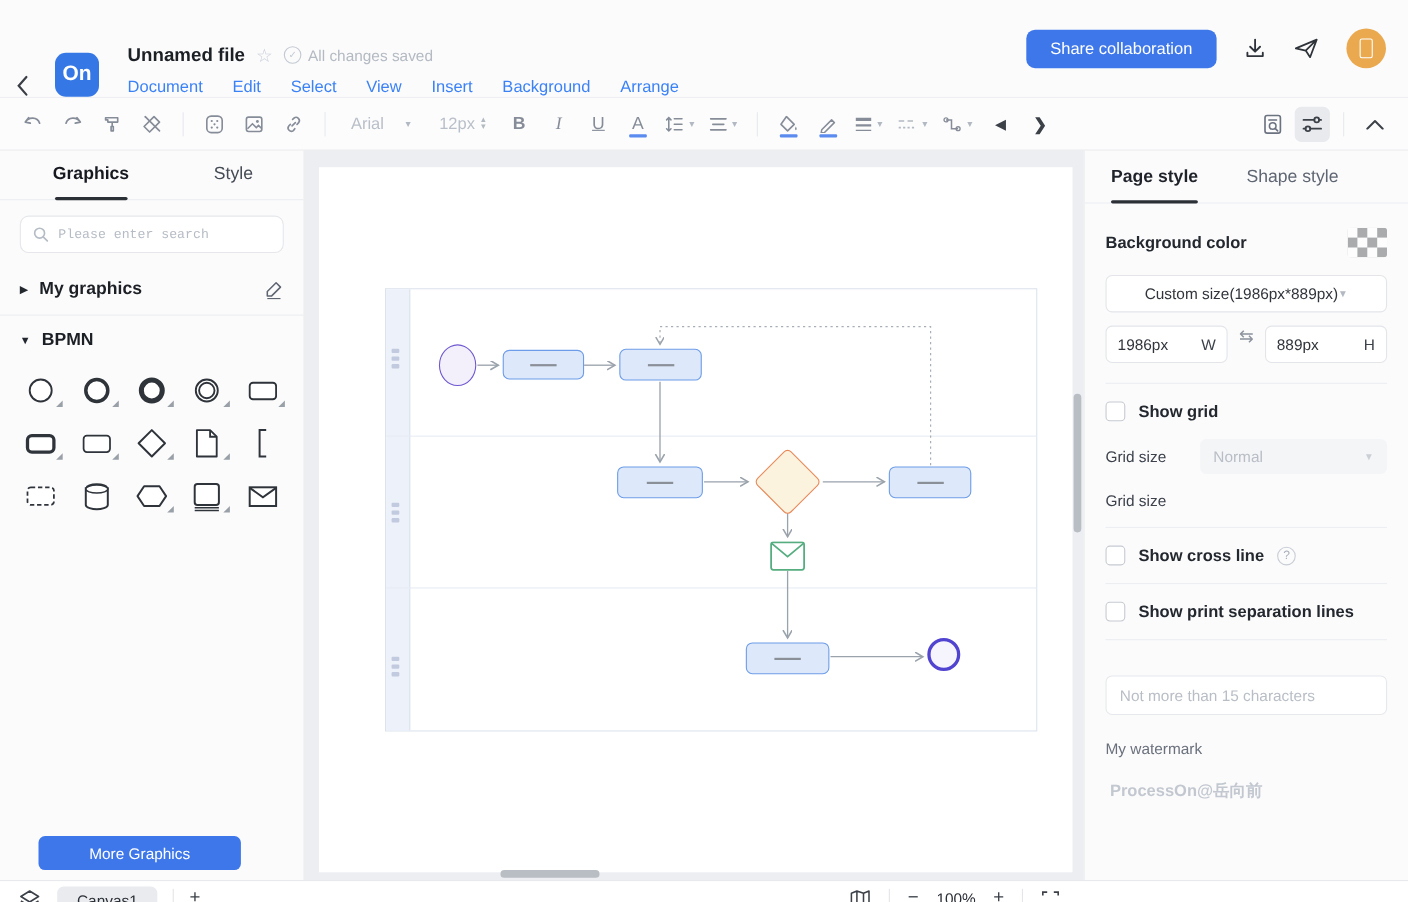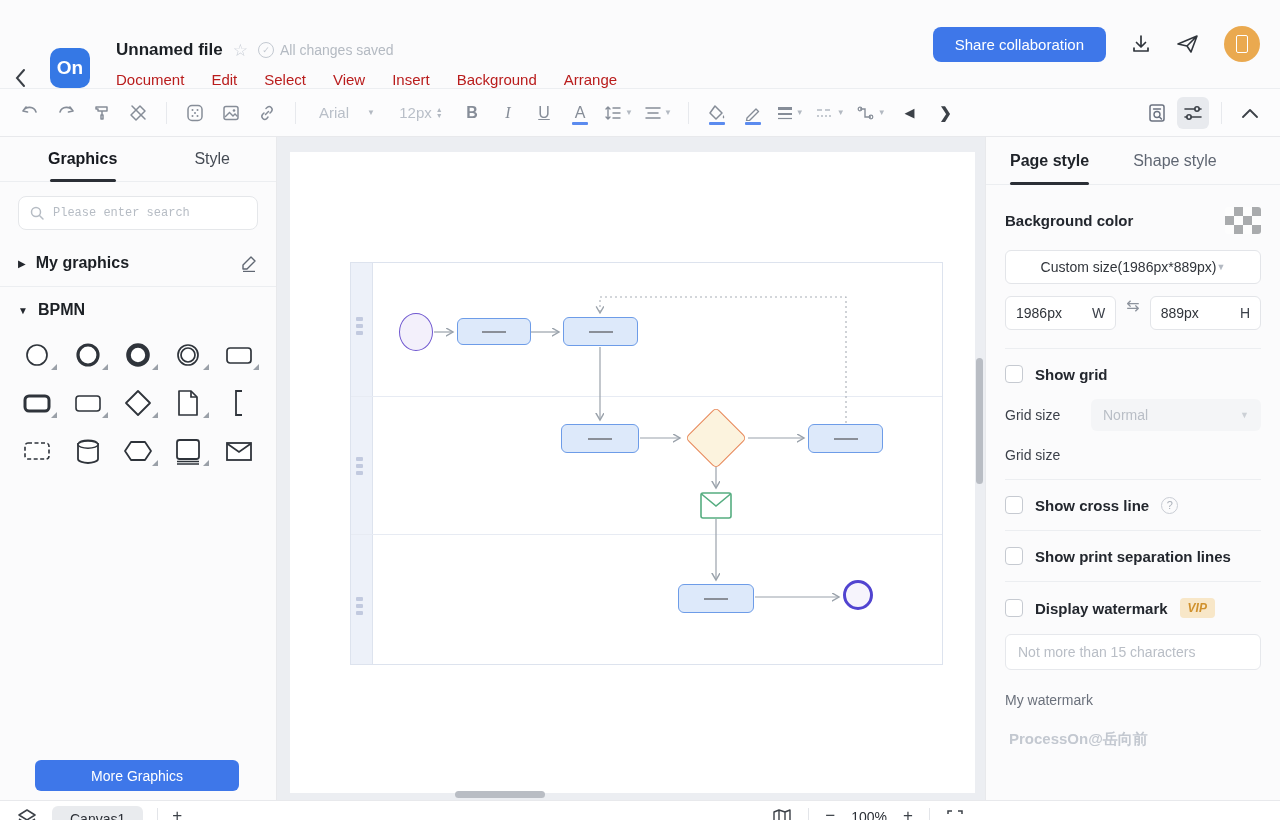--- a/index.html
+++ b/index.html
@@ -9,21 +9,21 @@
   
   .header { height:88px; background:#fbfbfc; display:flex; align-items:flex-end; position:relative; }
   .back { width:40px; display:flex; justify-content:center; align-items:center; color:#3a3f46; font-size:24px; cursor:pointer; }
   .logo { width:40px; height:40px; border-radius:10px; background:#3578e5; color:#fff; font-weight:bold; font-size:19px; display:flex; align-items:center; justify-content:center; margin-left:10px; }
   .title-block { margin-left:26px; }
   .title-row { display:flex; align-items:center; gap:10px; height:26px; margin-top:2px; }
   .doc-title { font-size:17px; font-weight:bold; color:#1c2025; }
   .star { color:#c9ced6; font-size:17px; }
   .saved { display:flex; align-items:center; gap:6px; color:#b4bac2; font-size:14px; }
   .saved .chk { width:16px; height:16px; border:1.4px solid #c3c9d1; border-radius:50%; display:flex; align-items:center; justify-content:center; font-size:9px; color:#c3c9d1; }
-  .menu-row { display:flex; gap:27px; margin-top:8px; font-size:15px; color:#b91c1c; }
+  .menu-row { display:flex; gap:27px; margin-top:8px; font-size:15px; color:#3b82f6; }
   .menu-row span { cursor:pointer; }
   .header-right { position:absolute; right:20px; top:0; height:88px; display:flex; align-items:center; gap:24px; }
   .share-btn { background:#3e77e9; color:#fff; font-size:15px; border:none; border-radius:8px; height:35px; padding:0 22px; cursor:pointer; }
   .hicon { color:#2f343b; }
   .avatar { width:36px; height:36px; border-radius:50%; background:#eaa94f; display:flex; align-items:center; justify-content:center; }
   .avatar i { display:block; width:12px; height:18px; border:1.7px solid #fff; border-radius:2px; }
 
   
   .toolbar { height:49px; background:#fcfcfd; border-top:1px solid #eceef1; border-bottom:1px solid #e8e9ec; display:flex; align-items:center; padding:0 14px; gap:4px; }
   .tb { height:32px; min-width:32px; padding:0 4px; display:flex; align-items:center; justify-content:center; color:#757c87; border-radius:6px; cursor:pointer; position:relative; }
@@ -53,21 +53,21 @@
   .search-wrap { margin:14px 18px 10px; height:34px; background:#fff; border:1px solid #e5e7ea; border-radius:8px; display:flex; align-items:center; padding:0 10px; gap:8px; }
   .search-wrap input { border:none; outline:none; flex:1; font-size:12px; color:#0f172a; background:transparent; font-family:Liberation Mono, monospace; }
   .search-wrap input::placeholder { color:#b6bcc4; }
   .section-row { display:flex; align-items:center; padding:0 18px; height:46px; gap:10px; }
   .tri { font-size:10px; color:#23272e; }
   .section-title { font-size:16px; font-weight:bold; color:#1c2025; flex:1; }
   .side-divider { height:1px; background:#eceef1; }
   .shape-grid { display:grid; grid-template-columns:repeat(5,1fr); padding:2px 12px 8px; row-gap:8px; }
   .shape-cell { height:40px; display:flex; align-items:center; justify-content:center; position:relative; cursor:pointer; border-radius:6px; }
   .shape-cell .corner { position:absolute; right:5px; bottom:5px; width:0; height:0; border-left:6px solid transparent; border-bottom:6px solid #9aa0a8; }
-  .more-btn { position:absolute; left:35px; bottom:9px; width:204px; height:31px; background:#3e77e9; color:#fff; font-size:14px; border:none; border-radius:6px; cursor:pointer; }
+  .more-btn { position:absolute; left:35px; bottom:9px; width:184px; height:31px; background:#3e77e9; color:#fff; font-size:14px; border:none; border-radius:6px; cursor:pointer; }
 
   
   .canvas-region { flex:1; background:#eceef2; position:relative; overflow:hidden; }
   .page { position:absolute; left:13px; top:15px; width:685px; height:641px; background:#fff; }
   .pool { position:absolute; left:60px; top:110px; width:593px; height:403px; border:1px solid #dde3ee; }
   .lane { position:absolute; left:0; width:100%; border-top:1px solid #e7ebf3; }
   .lane-strip { position:absolute; left:0; top:0; bottom:0; width:22px; background:#edf1f9; border-right:1px solid #dde3ee; }
   .handle { position:absolute; left:66px; width:7px; display:flex; flex-direction:column; gap:3px; }
   .handle i { display:block; height:4px; background:#c2cadf; border-radius:1px; }
   .node-rect { position:absolute; background:#dde9fa; border:1.4px solid #6d9ce8; border-radius:6px; display:flex; align-items:center; justify-content:center; }
@@ -567,25 +567,20 @@
       </div>
 
       <div class="rsection">
         <div class="cb-row">
           <span class="checkbox"></span>
           <span class="bold-label">Show print separation lines</span>
         </div>
       </div>
 
       <div class="rsection">
-        <div class="cb-row">
-          <span class="checkbox"></span>
-          <span class="bold-label">Display watermark</span>
-          <span class="vip">VIP</span>
-        </div>
         <input class="wm-input" placeholder="Not more than 15 characters" style="">
         <div class="my-wm">My watermark</div>
         <div class="wm-value">ProcessOn@岳向前</div>
       </div>
     </div>
   </div>
 </div>
 
 <div class="bottom-bar">
   <div class="bb-inner">

